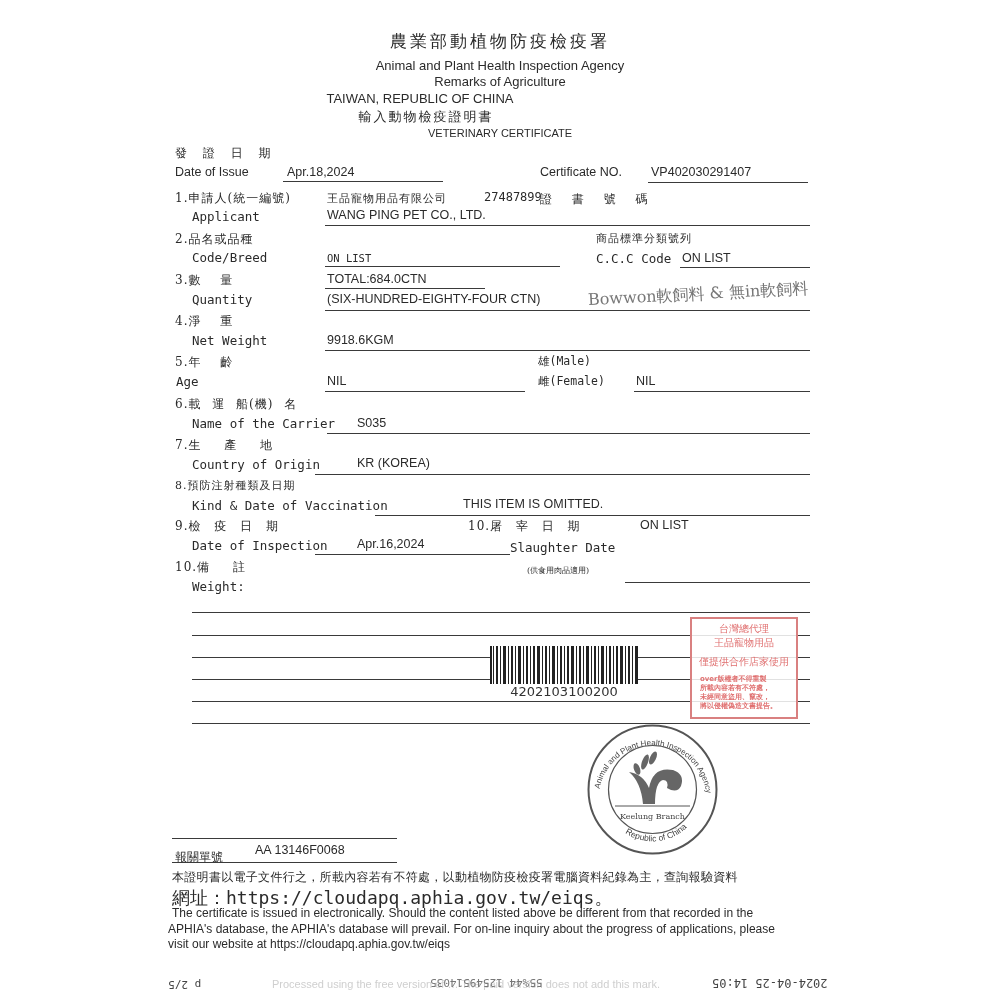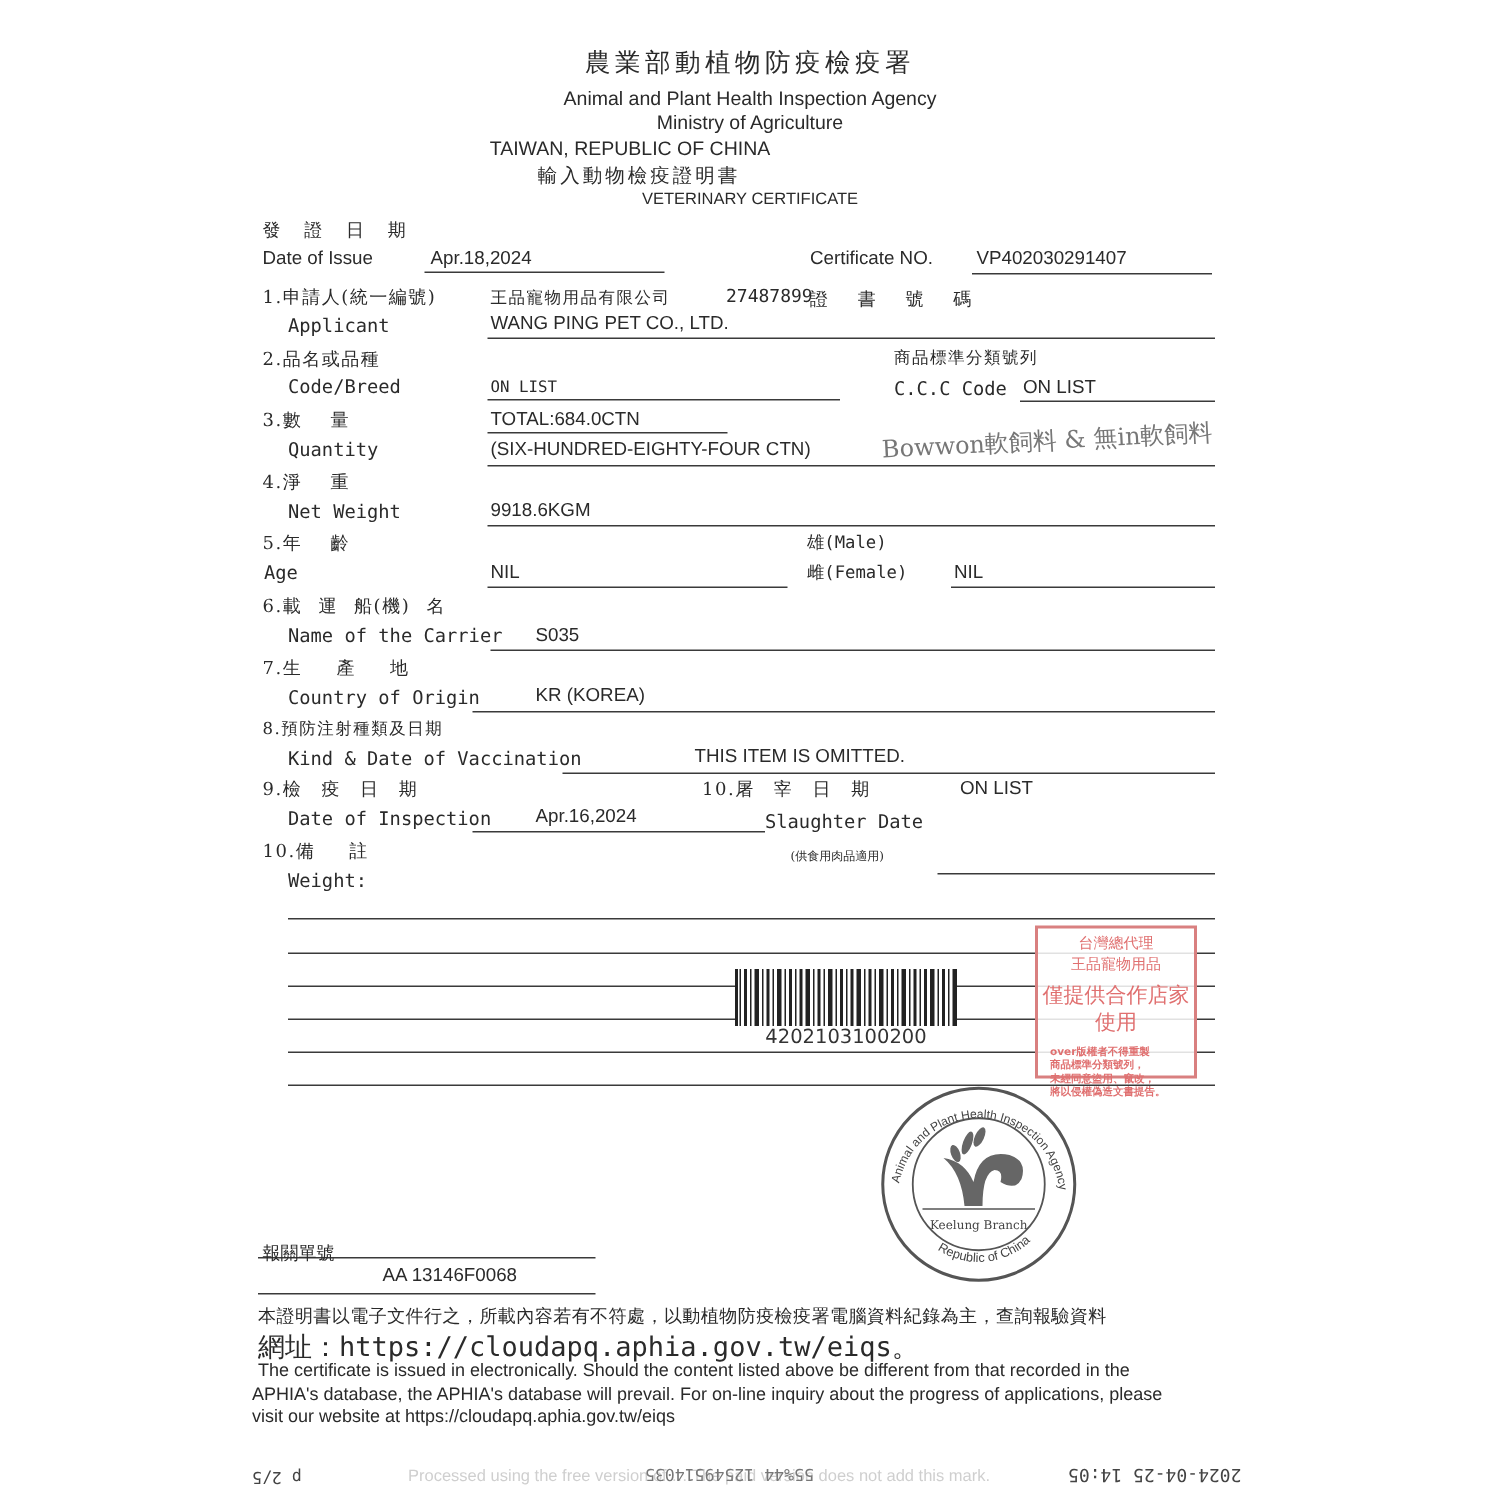--- a/index.html
+++ b/index.html
@@ -18,21 +18,21 @@
   .stamp { position:absolute; border:2px solid #d98080; color:#e07070; text-align:center; font-family:"DejaVu Sans", sans-serif; }
   .hand { position:absolute; color:#777; font-family:"DejaVu Serif", serif; }
   .footer-faint { color:#cfcfcf; font-size:11px; }
   .upside { transform:rotate(180deg); display:inline-block; }
 </style>
 </head>
 <body>
 
 <div class="abs header-cn" style="left:0;width:1000px;text-align:center;top:30px;">農業部動植物防疫檢疫署</div>
 <div class="abs sans hdr" style="left:0;width:1000px;text-align:center;top:58px;">Animal and Plant Health Inspection Agency</div>
-<div class="abs sans hdr" style="left:0;width:1000px;text-align:center;top:74px;">Ministry of Agriculture</div>
+<div class="abs sans hdr" style="left:0;width:1000px;text-align:center;top:74px;">Remarks of Agriculture</div>
 <div class="abs sans hdr" style="left:0;width:840px;text-align:center;top:91px;">TAIWAN, REPUBLIC OF CHINA</div>
 <div class="abs serif" style="left:0;width:852px;text-align:center;top:108px;font-size:13px;letter-spacing:2px;">輸入動物檢疫證明書</div>
 <div class="abs sans" style="left:0;width:1000px;text-align:center;top:127px;font-size:11px;">VETERINARY CERTIFICATE</div>
 
 <div class="abs lab-cn" style="left:175px;top:145px;letter-spacing:6px;">發 證 日 期</div>
 <div class="abs val" style="left:175px;top:165px;">Date of Issue</div>
 <div class="abs val" style="left:287px;top:165px;">Apr.18,2024</div>
 <div class="line" style="left:283px;top:181px;width:160px;"></div>
 
 <div class="abs lab-cn" style="left:540px;top:145px;letter-spacing:8px;margin-top:46px;">證 書 號 碼</div>
@@ -156,24 +156,24 @@
         <rect x="142" y="0" width="1" height="40"></rect>
       <rect x="145" y="0" width="3" height="40"></rect>
     </g>
   </svg>
 </div>
 <div class="abs" style="left:490px;top:684px;width:148px;text-align:center;font-family:'DejaVu Sans',sans-serif;font-size:13px;color:#333;background:#fff;">4202103100200</div>
 
 <div class="stamp" style="left:690px;top:617px;width:104px;height:98px;background:rgba(255,255,255,0.85);">
   <div style="font-size:10px;margin-top:3px;">台灣總代理</div>
   <div style="font-size:10px;">王品寵物用品</div>
-  <div style="font-size:14px;margin-top:5px;">僅提供合作店家使用</div>
+  <div style="font-size:10px;margin-top:5px;">僅提供合作店家使用</div>
   <div style="font-size:7px;margin-top:6px;text-align:left;padding-left:8px;line-height:9px;font-weight:bold;">
     <div>over版權者不得重製</div>
-    <div>商品標準分類號列，</div>
+    <div>所載內容若有不符處，</div>
     <div>未經同意盜用、竄改，</div>
     <div>將以侵權偽造文書提告。</div>
   </div>
 </div>
 
 <div class="abs" style="left:585px;top:722px;width:135px;height:135px;">
   <svg width="135" height="135" viewBox="0 0 135 135">
     <circle cx="67.5" cy="67.5" r="64" fill="none" stroke="#555" stroke-width="2"></circle>
     <circle cx="67.5" cy="67.5" r="44" fill="none" stroke="#555" stroke-width="1.2"></circle>
     <defs>
@@ -189,21 +189,21 @@
     <path d="M58 82 Q56 60 44 50 Q58 52 64 66 Q68 44 88 48 Q100 52 96 64 Q92 72 82 66 Q84 58 78 58 Q70 60 70 82 Z" fill="#666"></path>
     <ellipse cx="60" cy="40" rx="3" ry="8" fill="#666" transform="rotate(20 60 40)"></ellipse>
     <ellipse cx="68" cy="36" rx="3" ry="7" fill="#666" transform="rotate(25 68 36)"></ellipse>
     <ellipse cx="52" cy="47" rx="3" ry="6" fill="#666" transform="rotate(-20 52 47)"></ellipse>
     <line x1="30" y1="84" x2="105" y2="84" stroke="#555" stroke-width="1"></line>
     <text x="67.5" y="97" text-anchor="middle" font-family="DejaVu Serif, serif" font-size="8" fill="#444">Keelung Branch</text>
   </svg>
 </div>
 
 <div class="line" style="left:172px;top:838px;width:225px;"></div>
-<div class="abs serif" style="left:175px;top:827px;font-size:12px;">報關單號</div>
+<div class="abs serif" style="left:175px;top:849px;font-size:12px;">報關單號</div>
 <div class="abs val" style="left:255px;top:843px;">AA 13146F0068</div>
 <div class="line" style="left:172px;top:862px;width:225px;"></div>
 
 <div class="abs serif" style="left:172px;top:869px;font-size:12px;letter-spacing:0.3px;">本證明書以電子文件行之，所載內容若有不符處，以動植物防疫檢疫署電腦資料紀錄為主，查詢報驗資料</div>
 <div class="abs mono" style="left:172px;top:886px;font-size:18px;">網址：https://cloudapq.aphia.gov.tw/eiqs。</div>
 <div class="abs sans" style="left:172px;top:906px;font-size:12px;">The certificate is issued in electronically. Should the content listed above be different from that recorded in the</div>
 <div class="abs sans" style="left:168px;top:922px;font-size:12px;">APHIA's database, the APHIA's database will prevail. For on-line inquiry about the progress of applications, please</div>
 <div class="abs sans" style="left:168px;top:937px;font-size:12px;">visit our website at https://cloudapq.aphia.gov.tw/eiqs</div>
 
 <div class="abs mono" style="left:168px;top:978px;font-size:11px;color:#444;"><span class="upside">p 2/5</span></div>

